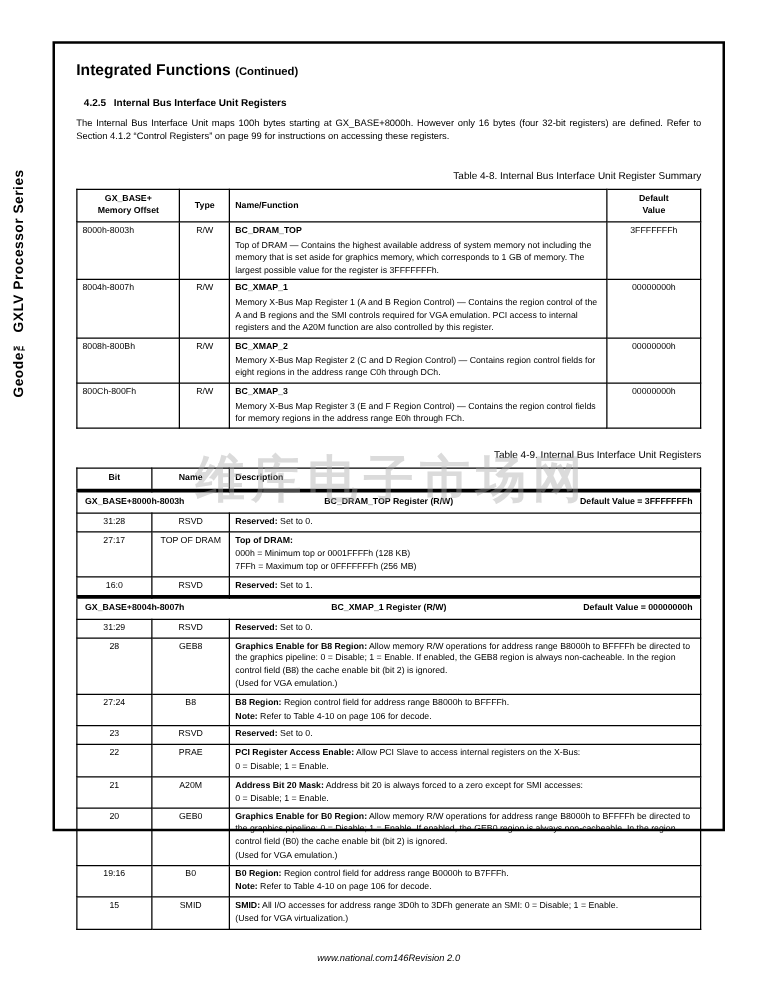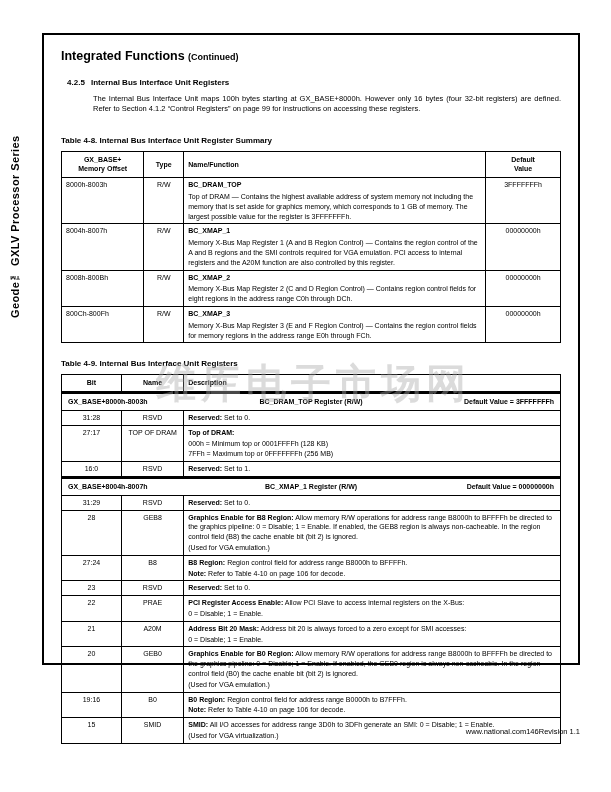--- a/index.html
+++ b/index.html
@@ -17,23 +17,23 @@
   }
   .page-frame {
     position:absolute; left:42px; top:33px; width:538px; height:632px;
     border:2px solid #000; box-sizing:border-box;
     padding:14px 17px 0 17px; z-index:1;
   }
   .doc-title { font-size:12.5px; font-weight:bold; }
   .doc-title .cont { font-size:9px; }
   .section-heading { margin-top:15px; font-size:8px; font-weight:bold; display:flex; }
   .section-heading .num { width:30px;text-align:center; }
-  .columns { display:flex; gap:14px; margin-top:7px;margin-left:32px; }
+  .columns { display:flex; gap:14px; margin-top:7px; }
   .col { flex:1; font-size:7.5px; line-height:1.38; text-align:justify; }
-  .tbl-title { text-align:left; font-weight:bold; font-size:8px; margin:21px 0 6px 0; }
+  .tbl-title { text-align:right; font-weight:normal; font-size:8px; margin:21px 0 6px 0; }
   .tbl-title.t49t { margin:16px 0 6px 0; }
 
   table { width:100%; border-collapse:collapse; border:1.5px solid #000; background:transparent; }
   td, th { border:1px solid #000; vertical-align:top; padding:2px 4px; font-size:7px; line-height:1.4; }
   thead th { vertical-align:middle; text-align:center; font-weight:bold; border-bottom:1.5px solid #000; padding:3px 4px; }
   thead th.left { text-align:left; }
 
   .t48 .c-offset { }
   .t48 .c-type { text-align:center; }
   .t48 .c-default { text-align:center; }
@@ -44,22 +44,22 @@
   .t49 .reg-row td { border-top:3px solid #000; border-bottom:1.5px solid #000; padding:3px 6px; }
   .t49 .wrap { display:flex; font-weight:bold; }
   .t49 .rr-range { flex:1.1; text-align:left; }
   .t49 .rr-name { flex:1.4; text-align:center; }
   .t49 .rr-def { flex:1.1; text-align:right; }
   .t49 .bit { text-align:center; }
   .t49 .nm { text-align:center; padding-left:2px; padding-right:2px; }
   .t49 .dl + .dl { margin-top:1px; }
 
   .footer {
-    position:absolute; left:42px; width:538px; top:727px;
-    display:flex; justify-content:flex-end; font-size:7.5px; z-index:1;
+    position:absolute; left:42px; width:538px; top:762px;
+    display:flex; justify-content:center; font-size:7.5px; z-index:1;font-style:italic;
   }
   .watermark {
     position:absolute; left:156px; top:356px; z-index:2;
     font-size:40px; font-weight:bold; letter-spacing:5px;
     color:rgba(170,170,170,0.42); pointer-events:none; white-space:nowrap;
   }
   b { font-weight:bold; }
 </style>
 </head>
 <body>
@@ -275,14 +275,14 @@
           </td>
         </tr>
       </tbody>
   </table>
 
 </div>
 
 <div class="footer">
   <span>www.national.com</span>
   <span>146</span>
-  <span>Revision 1.1</span>
+  <span>Revision 2.0</span>
 </div>
 
 </body></html>

